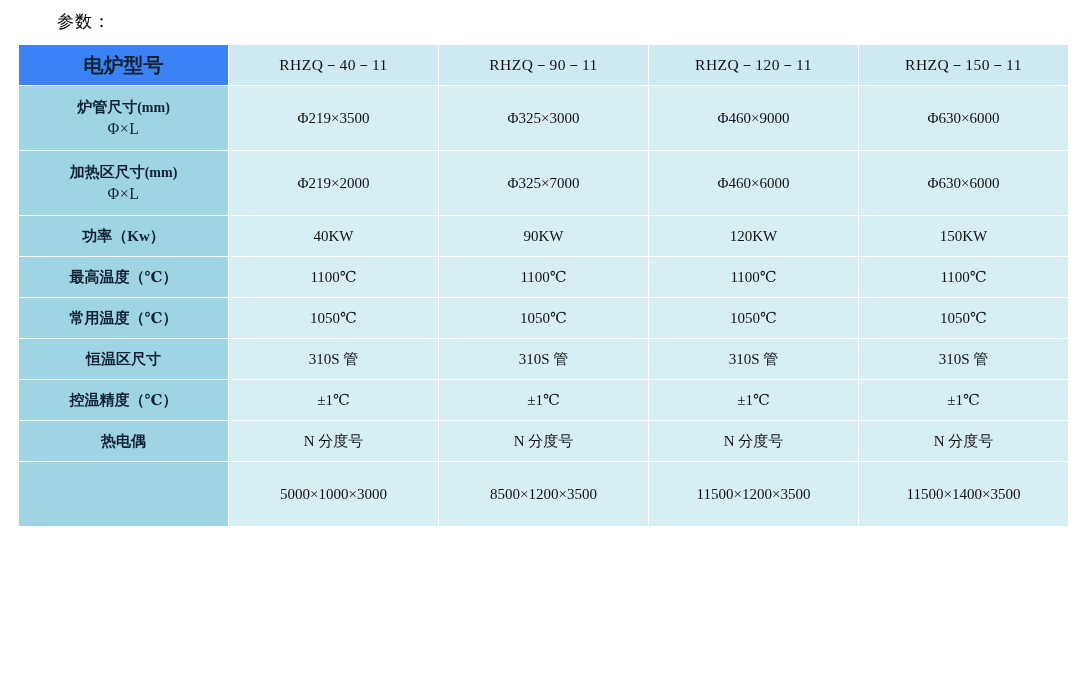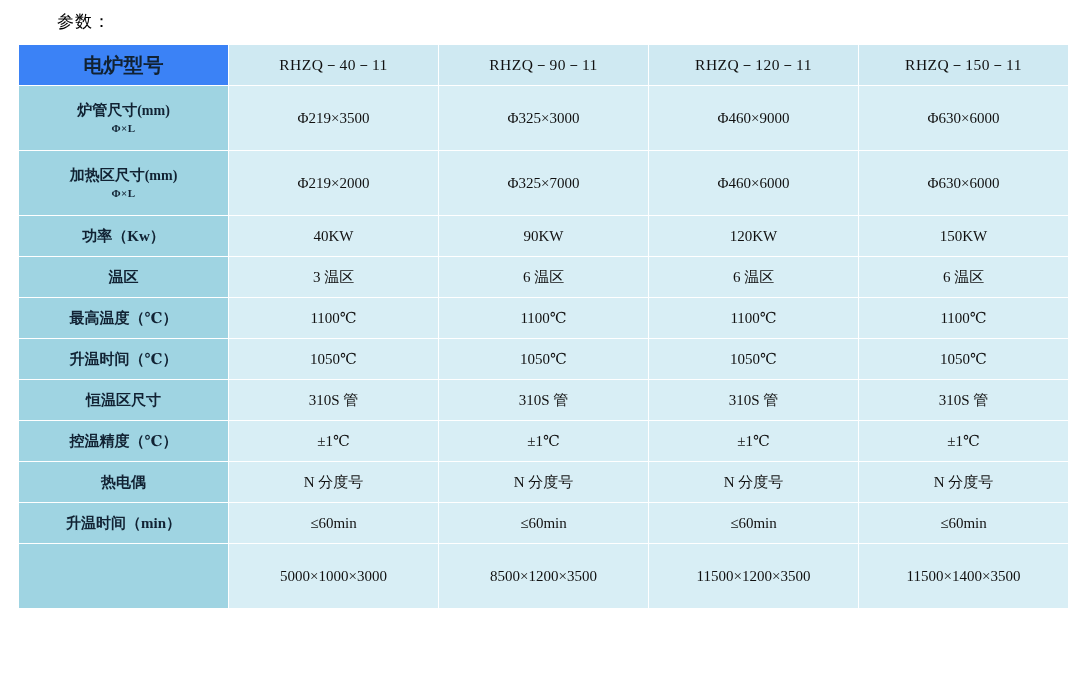--- a/index.html
+++ b/index.html
@@ -49,22 +49,22 @@
     font-family: "Liberation Serif", "DejaVu Serif", serif;
   }
   td.label {
     background: #9fd4e2;
     color: #123;
     font-weight: 700;
     font-size: 15px;
     line-height: 1.35;
   }
   td.label .sub {
-    font-size: 11px;
-    font-weight: 700;
+    font-size: 16px;
+    font-weight: 400;
     letter-spacing: 0.5px;
   }
   td.label .unit-small {
     font-size: 14px;
     font-weight: 700;
   }
   td.value {
     background: #d8eef5;
     color: #111;
     font-size: 15px;
@@ -133,38 +133,31 @@
 
 
       <tr class="mid">
         <td class="label">功率（Kw）</td>
         <td class="value">40KW</td>
         <td class="value">90KW</td>
         <td class="value">120KW</td>
         <td class="value">150KW</td>
       </tr>
 
-      <tr class="mid">
-        <td class="label">温区</td>
-        <td class="value">3 温区</td>
-        <td class="value">6 温区</td>
-        <td class="value">6 温区</td>
-        <td class="value">6 温区</td>
-      </tr>
 
       <tr class="mid">
         <td class="label">最高温度（℃）</td>
         <td class="value">1100℃</td>
         <td class="value">1100℃</td>
         <td class="value">1100℃</td>
         <td class="value">1100℃</td>
       </tr>
 
       <tr class="mid">
-        <td class="label">升温时间（℃）</td>
+        <td class="label">常用温度（℃）</td>
         <td class="value">1050℃</td>
         <td class="value">1050℃</td>
         <td class="value">1050℃</td>
         <td class="value">1050℃</td>
       </tr>
 
       <tr class="mid">
         <td class="label">恒温区尺寸</td>
         <td class="value">310S 管</td>
         <td class="value">310S 管</td>
@@ -182,27 +175,20 @@
 
       <tr class="mid">
         <td class="label">热电偶</td>
         <td class="value">N 分度号</td>
         <td class="value">N 分度号</td>
         <td class="value">N 分度号</td>
         <td class="value">N 分度号</td>
       </tr>
 
 
-      <tr class="mid">
-        <td class="label">升温时间（min）</td>
-        <td class="value">≤60min</td>
-        <td class="value">≤60min</td>
-        <td class="value">≤60min</td>
-        <td class="value">≤60min</td>
-      </tr>
 
       <tr class="tall">
         <td class="label">
           
           
         </td>
         <td class="value">5000×1000×3000</td>
         <td class="value">8500×1200×3500</td>
         <td class="value">11500×1200×3500</td>
         <td class="value">11500×1400×3500</td>

